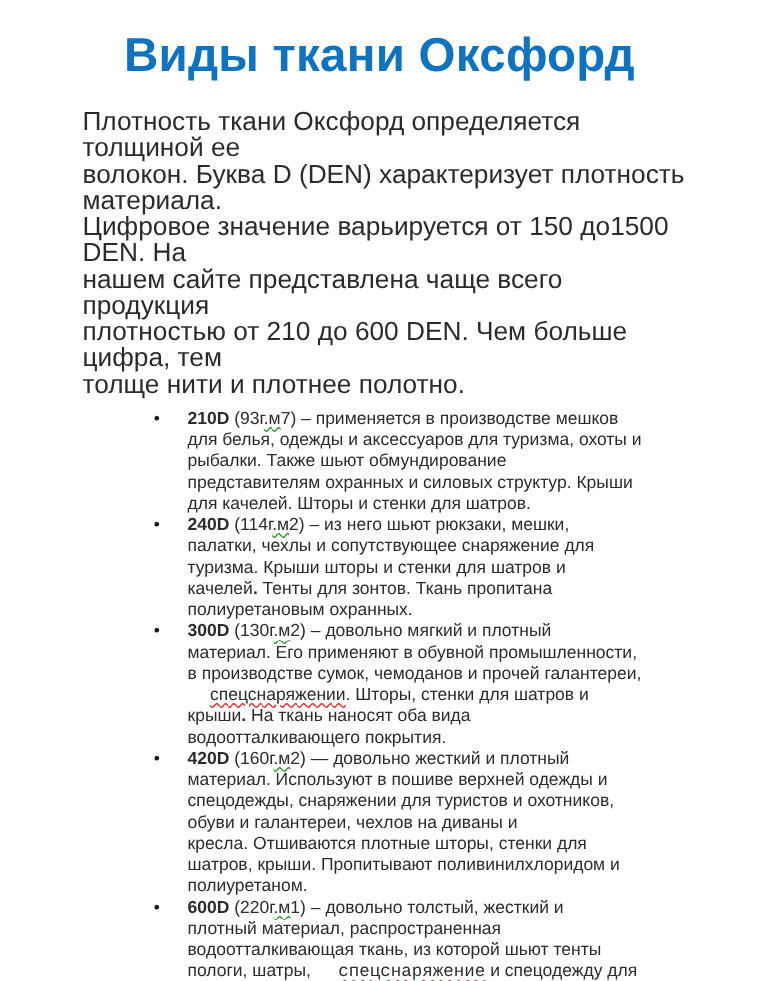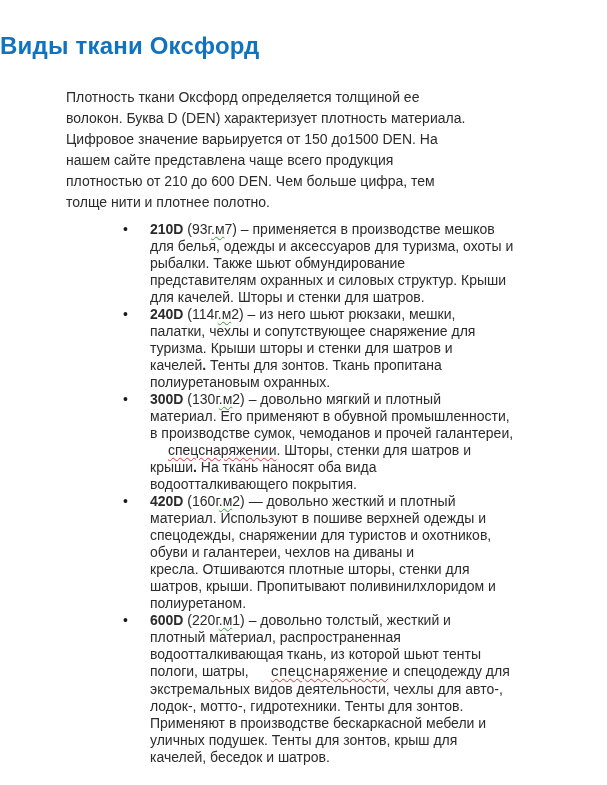--- a/index.html
+++ b/index.html
@@ -14,29 +14,30 @@
     font-family: "Liberation Sans", sans-serif;
     color: #2b2b2b;
   }
   .doc {
     position: relative;
     width: 607px;
     height: 785px;
   }
   .title {
     margin: 28px 0 0 0;
-    font-size: 24px;
+    text-align: center;
+    font-size: 38px;
     line-height: 35px;
     font-weight: 700;
     letter-spacing: 0.2px;
   }
   .intro {
     margin: 24px 0 0 66px;
     width: 486px;
-    font-size: 14px;
+    font-size: 21px;
     line-height: 21px;
     white-space: pre-wrap;
   }
   .den-list {
     margin: 8px 0 0 150px;
     padding: 0;
     list-style: none;
     width: 372px;
     font-size: 14px;
     line-height: 17px;

